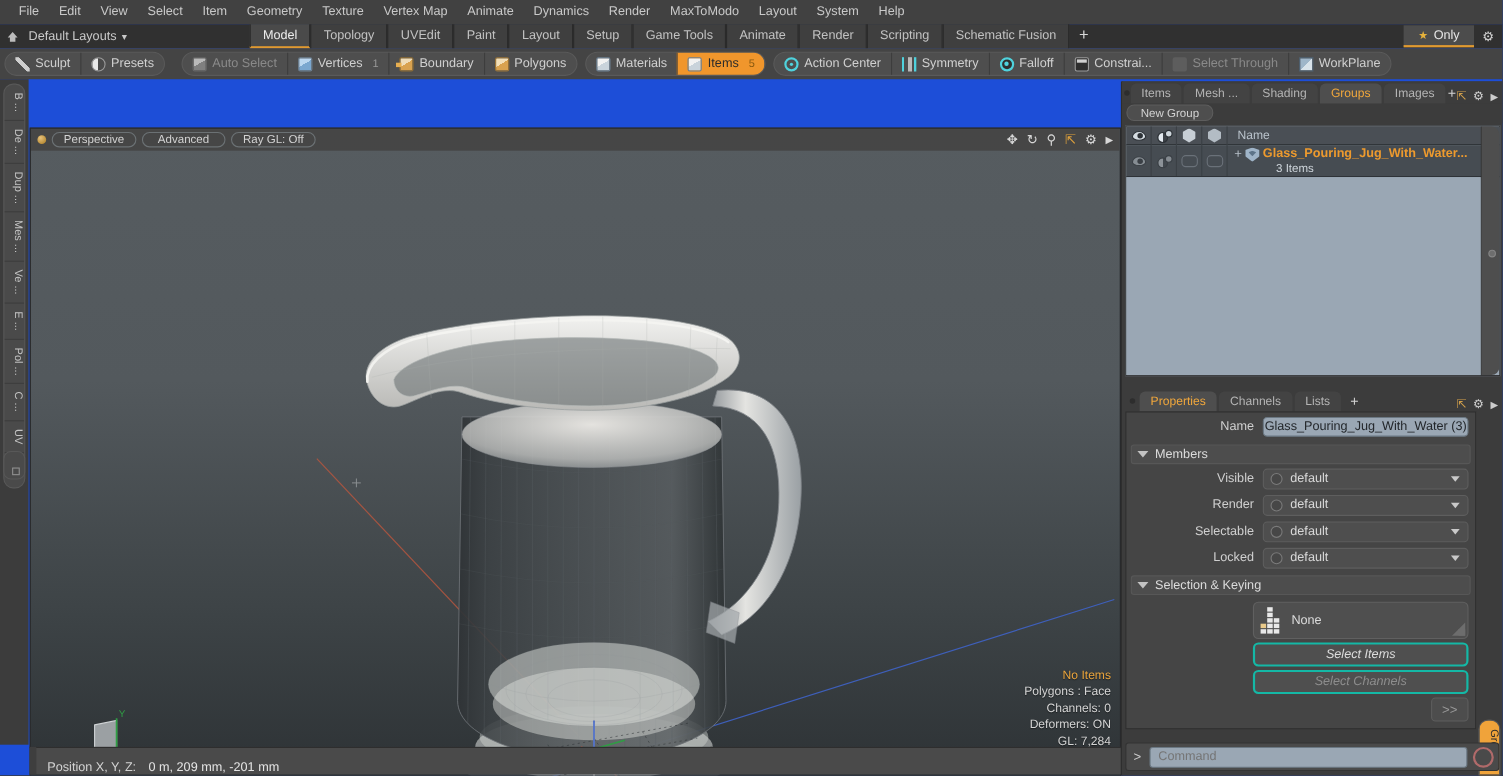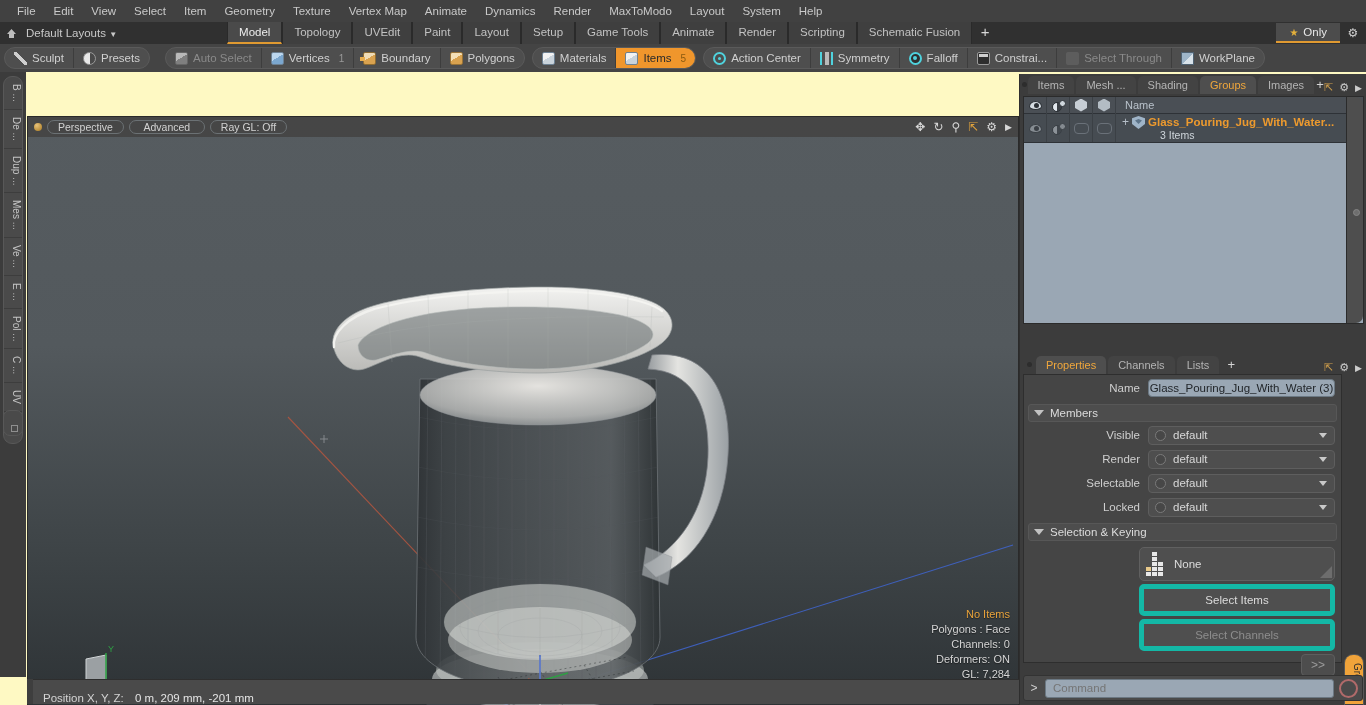--- a/index.html
+++ b/index.html
@@ -3,21 +3,21 @@
 <meta charset="utf-8">
 <style>
   * { box-sizing: border-box; margin:0; padding:0; }
   html,body{ background:#3a3a3a; }
   body{
     width:1366px; height:705px; overflow:hidden;
     font-family:"Liberation Sans", sans-serif;
     font-size:11px; color:#c8c8c8;
     -webkit-font-smoothing:antialiased;
   }
-  .app{ position:relative; width:1366px; height:705px; background:#fef9c3; }
+  .app{ position:relative; width:1366px; height:705px; background:#1d4ed8; }
 
   
   .menubar{
     position:absolute; left:0; top:0; width:1366px; height:22px;
     background:#414141; display:flex; align-items:center; padding-left:8px;
   }
   .menubar .mi{ padding:0 9px; height:22px; line-height:22px; color:#c9c9c9; font-size:11.5px; white-space:nowrap; }
 
   
   .layoutbar{
@@ -219,22 +219,22 @@
   }
   .dd .knob{ width:11px; height:11px; border-radius:50%; border:1px solid #7a7a7a; background:#474747; margin-right:7px; flex:0 0 11px;}
   .dd .arw{ position:absolute; right:7px; top:6px; width:0; height:0; border-left:4px solid transparent; border-right:4px solid transparent; border-top:5px solid #c9c9c9; }
   .section{
     height:18px; margin:5px 4px 0 4px; background:#4d4d4d; border:1px solid #575757; border-radius:3px;
     display:flex; align-items:center; padding-left:5px; font-size:11.5px; color:#dcdcdc;
   }
   .section .tri{ width:0; height:0; border-left:5px solid transparent; border-right:5px solid transparent; border-top:6px solid #c2c2c2; margin-right:6px; }
   .btnrow{ display:flex; justify-content:flex-end; margin:3px 6px 0 6px; }
   .bigbtn{
-    width:196px; height:32px; background:#4f4f4f; border:5px solid #14b8a6; border-radius:5px;
-    display:flex; align-items:center; justify-content:center; font-size:11.5px; color:#dcdcdc;
+    width:196px; height:22px; background:#4f4f4f; border:2px solid #14b8a6; border-radius:5px;
+    display:flex; align-items:center; justify-content:center; font-size:11.5px; color:#dcdcdc;font-style:italic;
   }
   .bigbtn.dimb{ color:#8d8d8d; }
   .nonebox{
     width:196px; height:34px; background:#4f4f4f; border:1px solid #606060; border-radius:5px;
     display:flex; align-items:center; gap:8px; padding-left:6px; font-size:11.5px; color:#dcdcdc; position:relative;text-align:center;
   }
   .nonebox:after{ content:''; position:absolute; right:2px; bottom:2px; border-left:6px solid transparent; border-top:6px solid transparent; border-right:6px solid #6d6d6d; border-bottom:6px solid #6d6d6d;}
   .dotgrid{ width:20px; height:24px; display:grid; grid-template-columns:repeat(3,5px); grid-template-rows:repeat(5,4px); gap:1px; }
   .dotgrid i{ background:#e8e8e8; display:block; }
   .dotgrid i.off{ background:transparent; }
@@ -608,20 +608,23 @@
       <div class="ptab active">Groups</div>
       <div class="ptab">Images</div>
       <div class="pt-plus">+</div>
       <div class="pt-right">
         <span style="color:#d2a04b;">⇱</span>
         <span>⚙</span>
         <span style="font-size:9px;">▶</span>
       </div>
     </div>
 
+    <div class="newgroup-row">
+      <div class="newgroup-btn">New Group</div>
+    </div>
 
     <div class="grouplist">
       <div class="gl-head">
         <div class="gl-hcell">
             <span class="eye"></span>
           </div>
         <div class="gl-hcell">
             <span class="rndr"></span>
           </div>
         <div class="gl-hcell">

